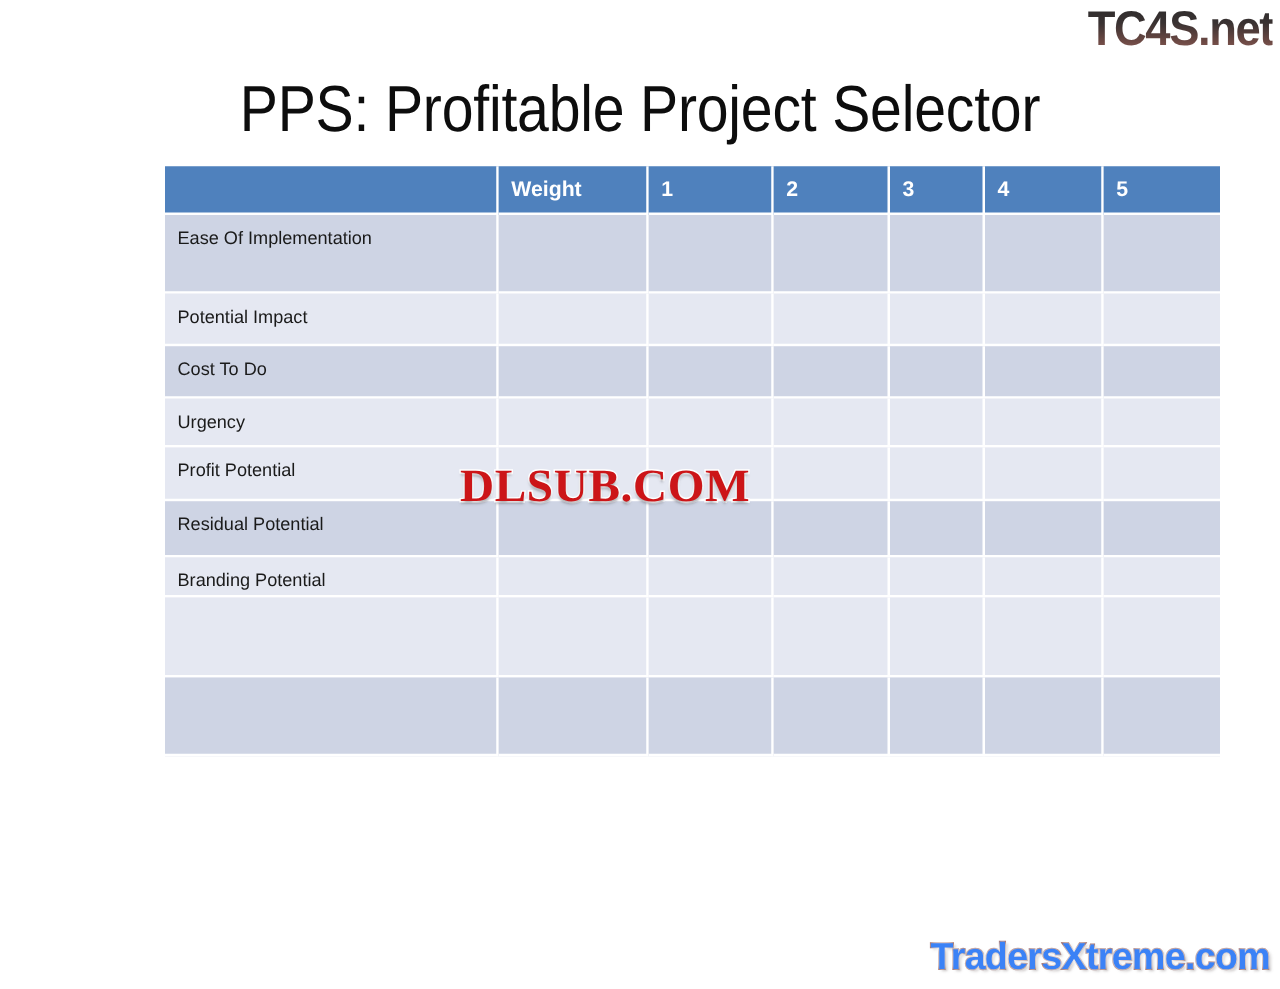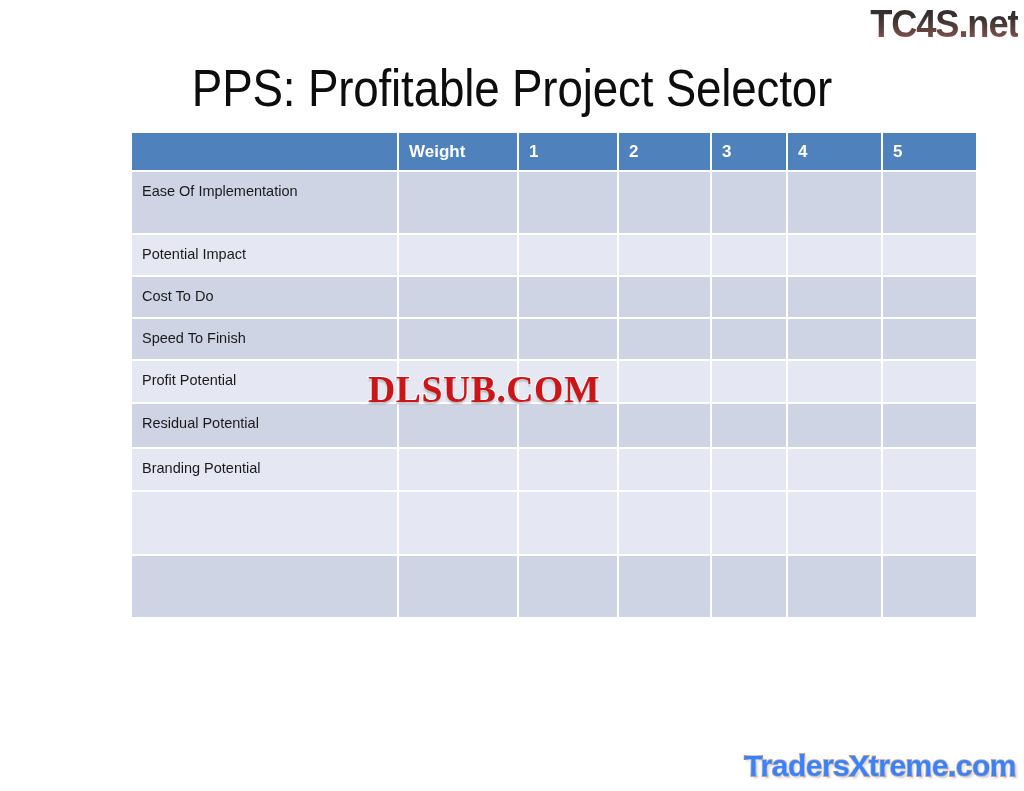--- a/index.html
+++ b/index.html
@@ -189,22 +189,22 @@
       </tr>
       <tr class="band-dark" style="height: 42px; margin-top: 28px;">
         <td class="row-label">Cost To Do</td>
         <td></td>
         <td></td>
         <td></td>
         <td></td>
         <td></td>
         <td></td>
       </tr>
-      <tr class="band-dark" style="height: 42px;">
-        <td class="row-label">Speed To Finish</td>
+      <tr class="band-light" style="height: 39px;">
+        <td class="row-label">Urgency</td>
         <td></td>
         <td></td>
         <td></td>
         <td></td>
         <td></td>
         <td></td>
       </tr>
       <tr class="band-light" style="height: 43px;">
         <td class="row-label">Profit Potential</td>
         <td></td>
@@ -216,21 +216,21 @@
       </tr>
       <tr class="band-dark" style="height: 45px;">
         <td class="row-label">Residual Potential</td>
         <td></td>
         <td></td>
         <td></td>
         <td></td>
         <td></td>
         <td></td>
       </tr>
-      <tr class="band-light" style="height: 43px;">
+      <tr class="band-light" style="height: 32px;">
         <td class="row-label">Branding Potential</td>
         <td></td>
         <td></td>
         <td></td>
         <td></td>
         <td></td>
         <td></td>
       </tr>
       <tr class="band-light" style="height: 64px;">
         <td class="row-label"></td>

